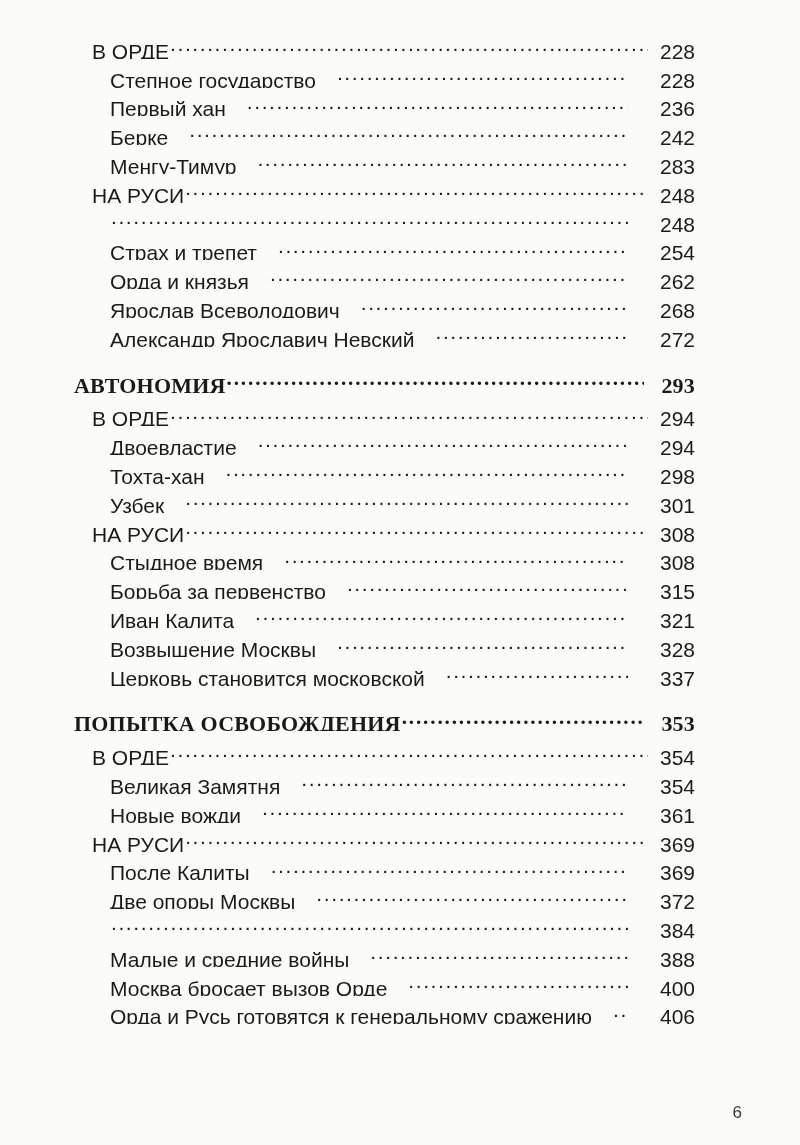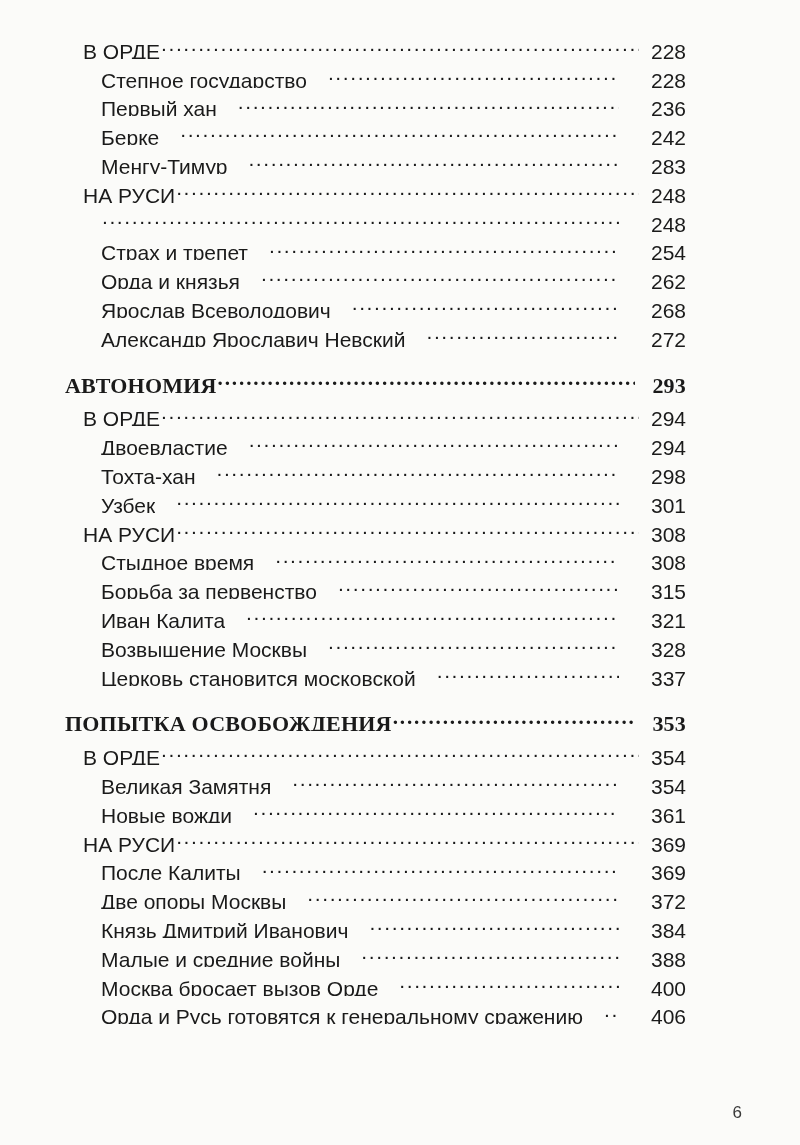--- a/index.html
+++ b/index.html
@@ -12,21 +12,21 @@
     height: 1145px;
     background: #fbfbf9;
     font-family: "Liberation Sans", "DejaVu Sans", sans-serif;
     color: #1a1a1a;
     overflow: hidden;
     position: relative;
   }
 
   .toc {
     position: absolute;
-    left: 7px;
+    left: 16px;
     top: 30px;
     width: 739px;
   }
 
   
   .entry {
     display: flex;
     align-items: baseline;
     height: 28.8px;
     line-height: 28.8px;
@@ -249,21 +249,20 @@
       <span class="title">После Калиты</span>
       <span class="leader"></span>
       <span class="page">369</span>
     </div>
     <div class="entry lvl-chap">
       <span class="title">Две опоры Москвы</span>
       <span class="leader"></span>
       <span class="page">372</span>
     </div>
     <div class="entry lvl-chap">
-      <span class="title">Князь Дмитрий Иванович</span>
       <span class="leader"></span>
       <span class="page">384</span>
     </div>
     <div class="entry lvl-chap">
       <span class="title">Малые и средние войны</span>
       <span class="leader"></span>
       <span class="page">388</span>
     </div>
     <div class="entry lvl-chap">
       <span class="title">Москва бросает вызов Орде</span>

